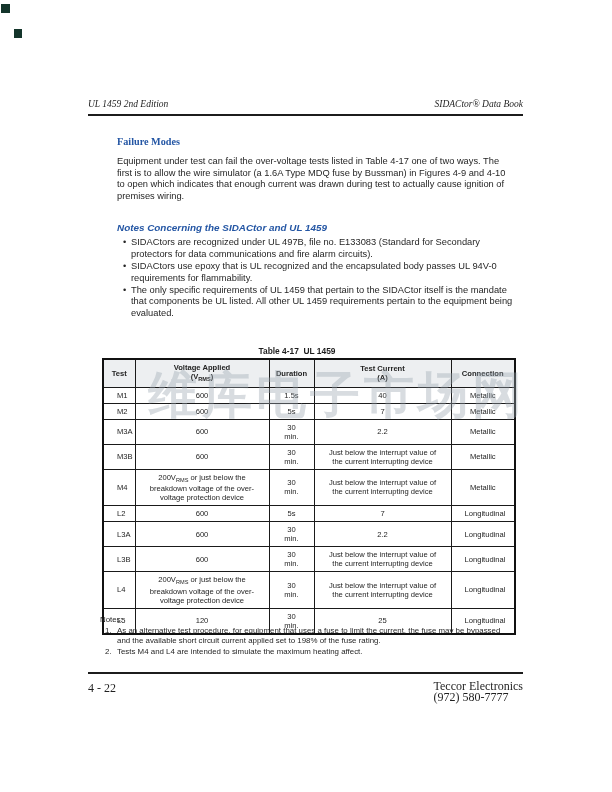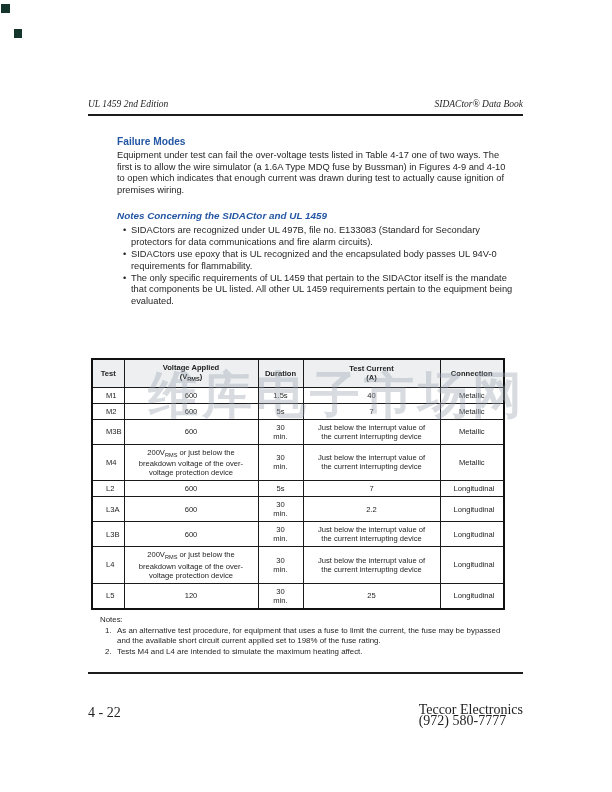--- a/index.html
+++ b/index.html
@@ -13,37 +13,37 @@
 
   .running-header {
     position:absolute; left:88px; top:99px; width:435px;
     display:flex; justify-content:space-between;
     font-family:"Liberation Serif", serif; font-style:italic; font-size:9.5px; color:#1f1f1f;
   }
   .header-rule { position:absolute; left:88px; top:114px; width:435px; height:2px; background:#1c1c1c; }
 
   .content { position:absolute; left:117px; top:136px; width:396px; }
   .content h2 {
-    margin:0 0 3px 0; font-size:10.2px; font-weight:bold; color:#2456a4;
+    margin:0 0 9px 0; font-size:10.2px; font-weight:bold; color:#2456a4;font-family:Liberation Serif, serif;
   }
   .content p { margin:0 0 8px 0; font-size:9.3px; line-height:11.6px; color:#262626; }
   .content h3 {
-    margin:14px 0 4px 0; font-size:9.9px; font-weight:bold; font-style:italic; color:#2456a4;
+    margin:20px 0 4px 0; font-size:9.9px; font-weight:bold; font-style:italic; color:#2456a4;
   }
   .bullet-list { margin:0; padding:0; list-style:none; }
   .bullet-list li { display:flex; font-size:9.3px; line-height:11.4px; color:#262626; }
   .bullet-list .blt { width:8px; flex:0 0 8px; margin-left:6px; }
   .bullet-list li + li { margin-top:1px; }
 
   .table-caption {
     position:absolute; left:91px; top:346px; width:412px; text-align:center;
     font-size:8.4px; font-weight:bold; white-space:pre; color:#1e1e1e;
   }
   table.ul-table {
-    position:absolute; left:91px; top:358px; width:412px;
+    position:absolute; left:102px; top:358px; width:412px;
     border-collapse:collapse; table-layout:fixed;
     font-size:7.6px; line-height:9px; color:#242424;
   }
   table.ul-table th, table.ul-table td {
     border:1px solid #1a1a1a; text-align:center; vertical-align:middle; padding:3px 13px;
   }
   table.ul-table { border:2px solid #111; }
   table.ul-table thead th { background:#edeff1; font-weight:bold; padding:3px 2px; }
   table.ul-table sub { font-size:5.6px; vertical-align:-1.5px; }
 
@@ -56,21 +56,21 @@
 
   .notes-block { position:absolute; left:100px; top:615px; width:412px; font-size:7.9px; line-height:10.5px; color:#262626; }
   .note-item { display:flex; }
   .note-item .num { flex:0 0 12px; margin-left:5px; }
   .note-item .txt { flex:1; }
 
   .footer-rule { position:absolute; left:88px; top:672px; width:435px; height:2px; background:#1c1c1c; }
   .running-footer {
     position:absolute; left:88px; top:681px; width:435px;
     display:flex; justify-content:space-between; align-items:flex-start;
-    font-family:"Liberation Serif", serif; font-size:14px; color:#1f1f1f;margin-top:24px;
+    font-family:"Liberation Serif", serif; font-size:12px; color:#1f1f1f;
   }
   .footer-right { line-height:10.5px; }
 </style>
 </head>
 <body>
 
 <div class="page">
 
   <div class="artifact a1"></div>
   <div class="artifact a2"></div>
@@ -95,20 +95,21 @@
         <span class="blt">•</span>
         <span>SIDACtors use epoxy that is UL recognized and the encapsulated body passes UL 94V-0 requirements for flammability.</span>
       </li>
       <li>
         <span class="blt">•</span>
         <span>The only specific requirements of UL 1459 that pertain to the SIDACtor itself is the mandate that components be UL listed. All other UL 1459 requirements pertain to the equipment being evaluated.</span>
       </li>
     </ul>
   </div>
 
+  <div class="table-caption">Table 4-17  UL 1459</div>
 
   <table class="ul-table">
     <colgroup>
       <col style="width:32px">
         <col style="width:134px">
         <col style="width:45px">
         <col style="width:137px">
         <col style="width:64px">
     </colgroup>
     <thead>
@@ -129,20 +130,27 @@
           <td>Metallic</td>
         </tr>
         <tr>
           <td>M2</td>
           <td>600</td>
           <td>5s</td>
           <td>7</td>
           <td>Metallic</td>
         </tr>
         <tr>
+          <td>M3A</td>
+          <td>600</td>
+          <td>30 min.</td>
+          <td>2.2</td>
+          <td>Metallic</td>
+        </tr>
+        <tr>
           <td>M3B</td>
           <td>600</td>
           <td>30 min.</td>
           <td>Just below the interrupt value of the current interrupting device</td>
           <td>Metallic</td>
         </tr>
         <tr>
           <td>M4</td>
           <td>200V<sub>RMS</sub> or just below the breakdown voltage of the over-voltage protection device</td>
           <td>30 min.</td>

